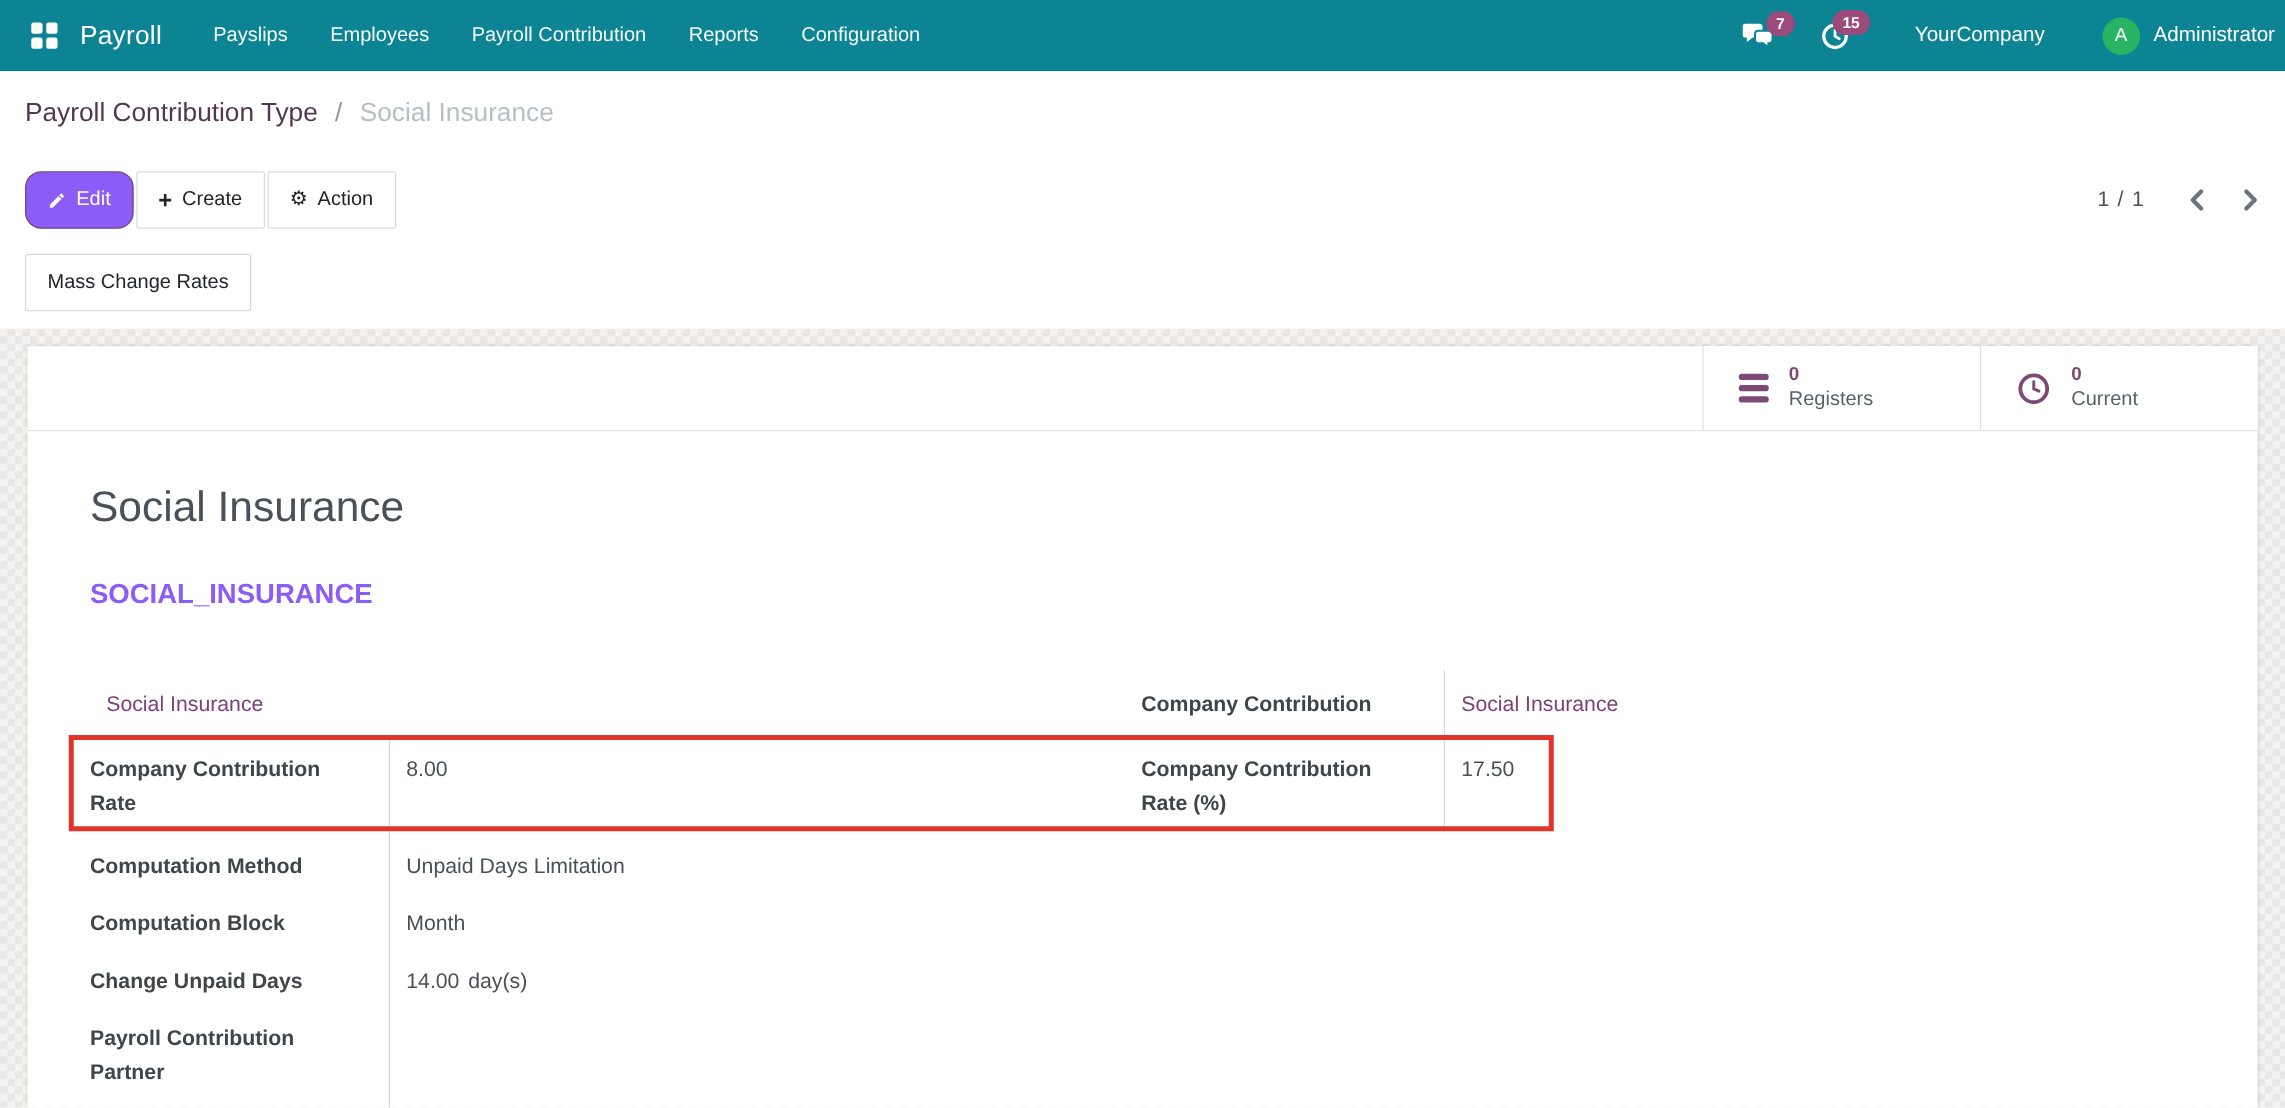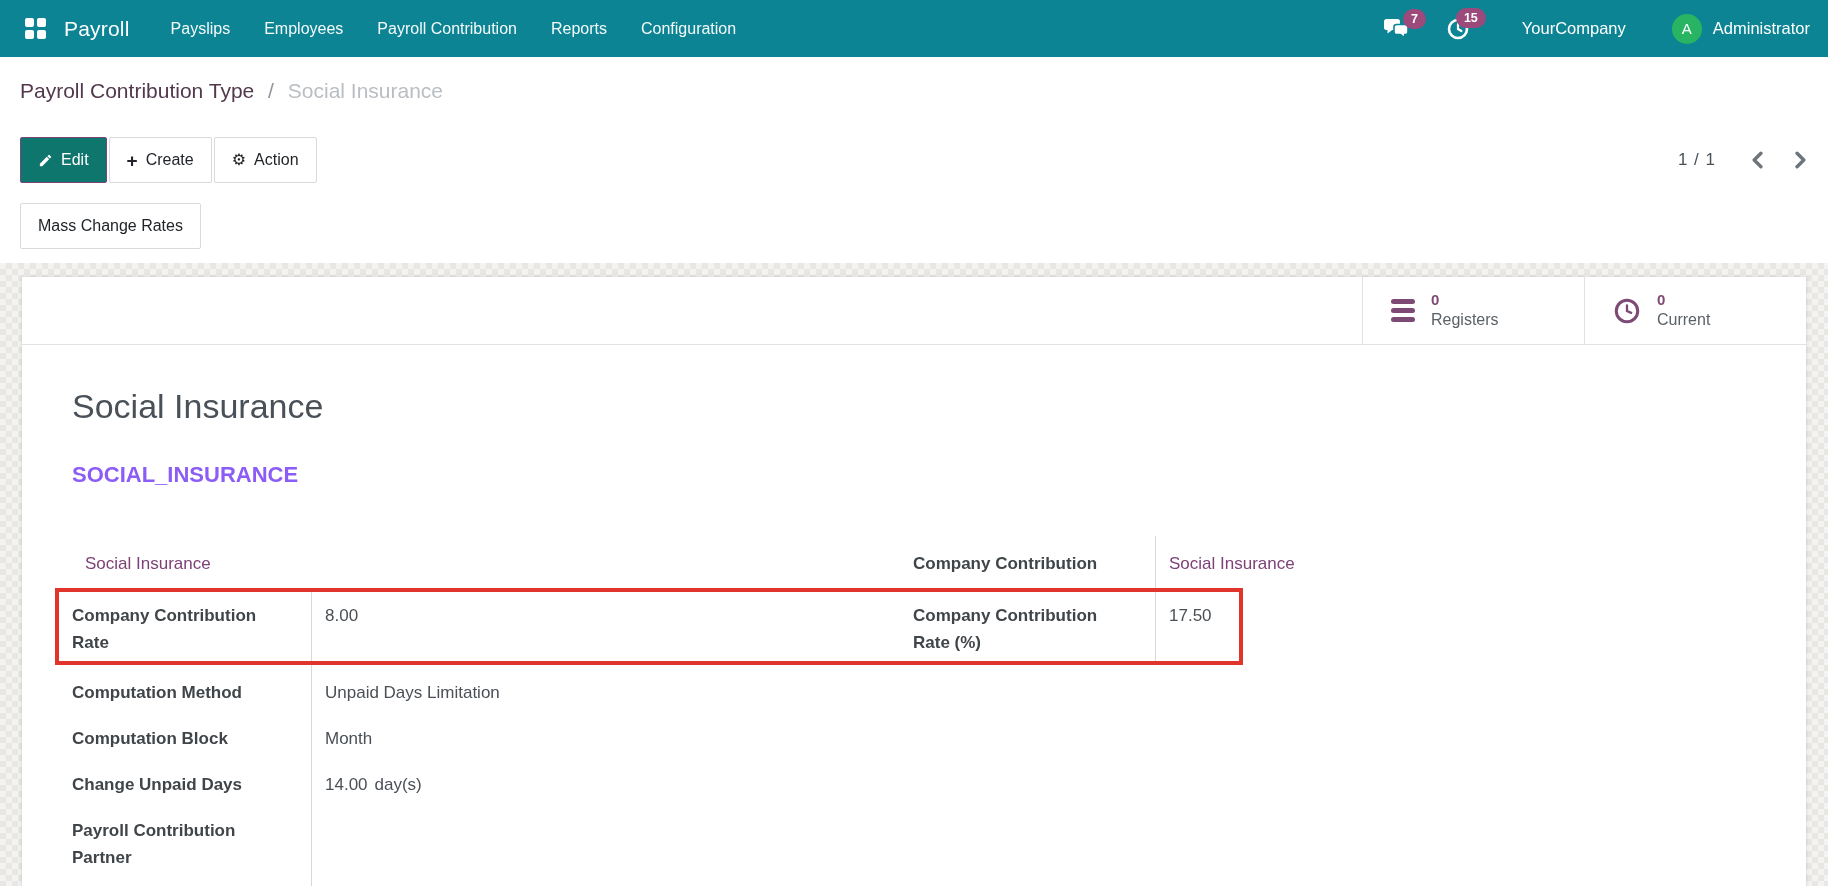--- a/index.html
+++ b/index.html
@@ -1,20 +1,20 @@
 <!DOCTYPE html>
 <html><head>
 <meta charset="utf-8">
 <style>
   * { margin:0; padding:0; box-sizing:border-box; }
   html,body { width:1828px; height:886px; overflow:hidden; background:#fff;
               font-family:"Liberation Sans","DejaVu Sans",sans-serif; }
 
   
-  .navbar { height:57px; background:#0c8493; display:flex; align-items:center; padding:0 18px 0 18px; }
+  .navbar { height:57px; background:#0c8493; display:flex; align-items:center; padding:0 8px 0 18px; }
   .apps-btn { width:34px; height:34px; display:flex; align-items:center; justify-content:center; cursor:pointer; }
   .apps-grid { display:grid; grid-template-columns:9px 9px; grid-template-rows:9px 9px; gap:3px; }
   .apps-grid span { background:#fff; border-radius:2px; }
   .brand { color:#fff; font-size:21px; font-weight:500; margin:0 24px 0 12px; letter-spacing:.2px; }
   .nav-menu { display:flex; align-items:center; height:100%; }
   .nav-item { color:rgba(255,255,255,.96); font-size:16px; padding:0 17px; height:100%;
               display:flex; align-items:center; cursor:pointer; }
   .systray { margin-left:auto; display:flex; align-items:center; }
   .tray-icon { position:relative; margin-right:36px; cursor:pointer; display:flex; align-items:center; }
   .badge { position:absolute; top:-9px; right:-16px; background:#9c4a7c; color:#fff; font-size:12.5px;
@@ -26,21 +26,21 @@
 
   
   .page-header { background:#fff; padding-bottom:14px; }
   .breadcrumb { padding:20px 0 0 20px; font-size:21px; line-height:28px; }
   .bc-parent { color:#52384d; cursor:pointer; }
   .bc-sep { color:#8f959a; margin:0 8px; }
   .bc-current { color:#b9bec3; }
   .toolbar { margin-top:32px; padding:0 20px; height:46px; display:flex; align-items:stretch; }
   .btn { font-size:16px; display:inline-flex; align-items:center; gap:8px; padding:0 17px;
          border:1px solid #d8dadd; background:#fff; color:#212529; cursor:pointer; border-radius:2px; }
-  .btn-primary { background:#0f766e; border-color:#7a447c; color:#fff; }
+  .btn-primary { background:#8b5cf6; border-color:#7a447c; color:#fff;border-radius:13px; }
   .btn + .btn { margin-left:2px; }
   .btn-action { margin-left:367px; }
   .plus-glyph { font-size:19px; font-weight:700; line-height:1; }
   .gear-glyph { font-size:16px; line-height:1; }
   .pager { margin-left:auto; display:flex; align-items:center; }
   .pager-value { font-size:17px; color:#4b5157; letter-spacing:1px; }
   .pager-nav { display:flex; align-items:center; margin-left:34px; gap:30px; }
   .chev { cursor:pointer; display:flex; }
   .actions-row { margin-top:20px; padding:0 20px; height:46px; display:flex; }
 

